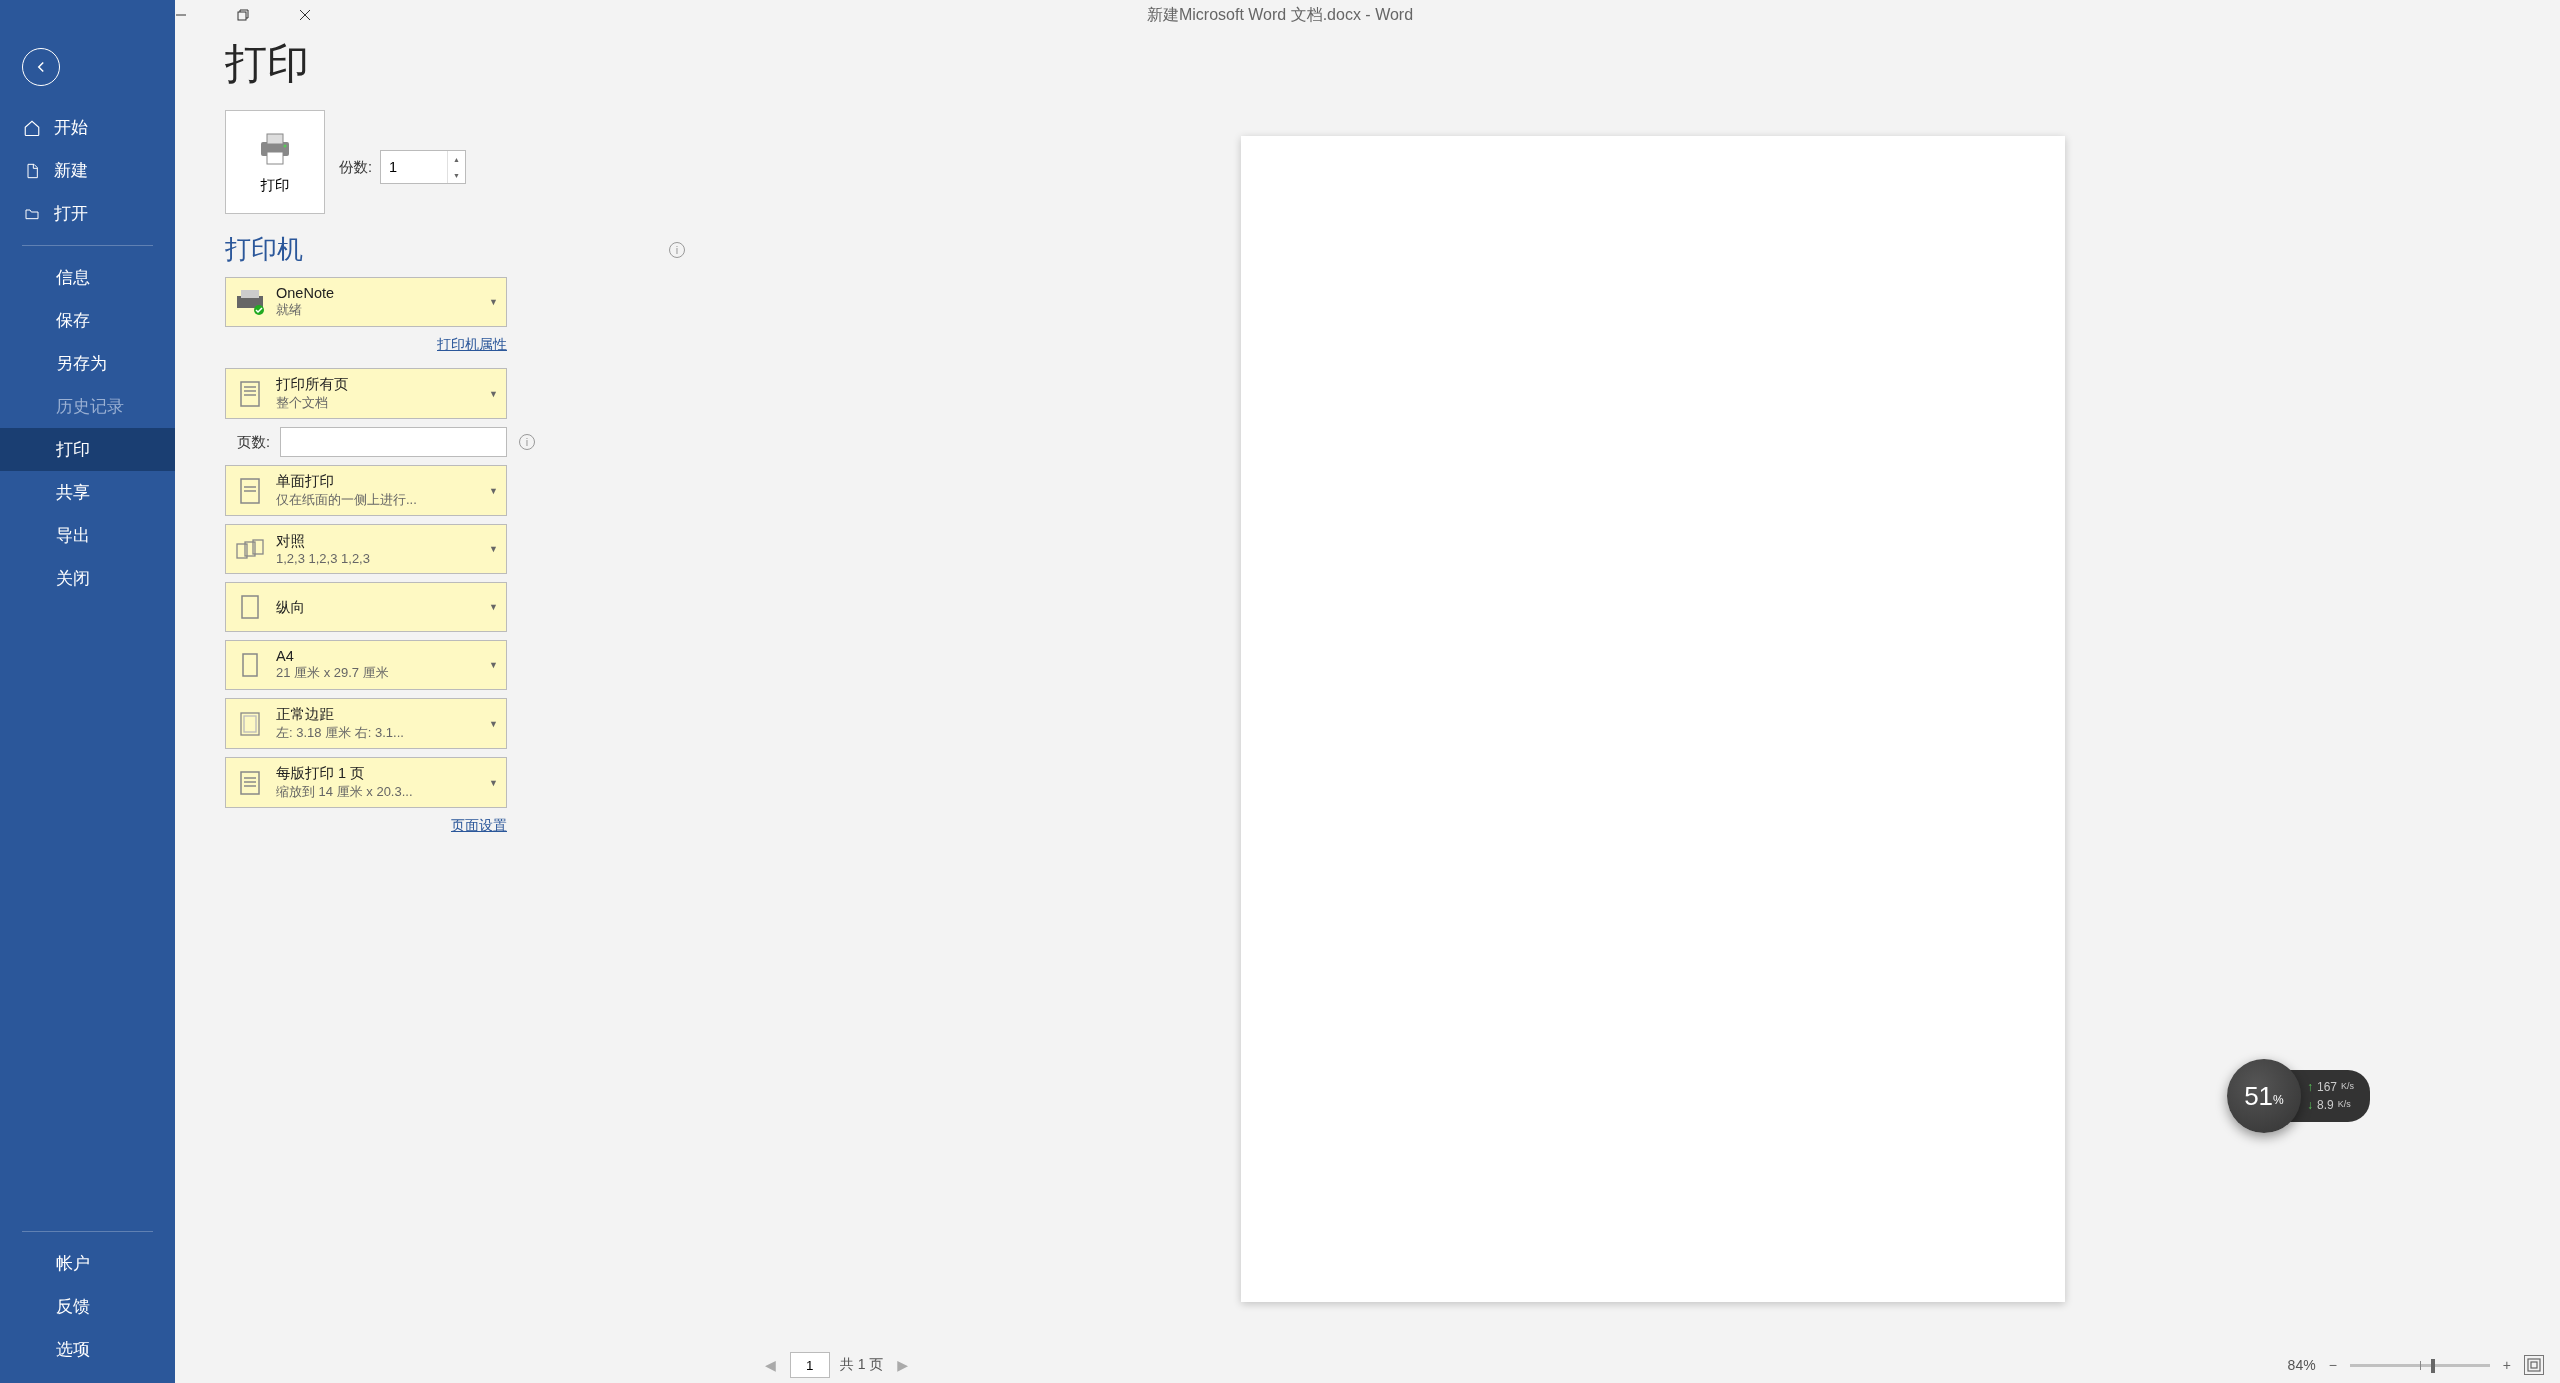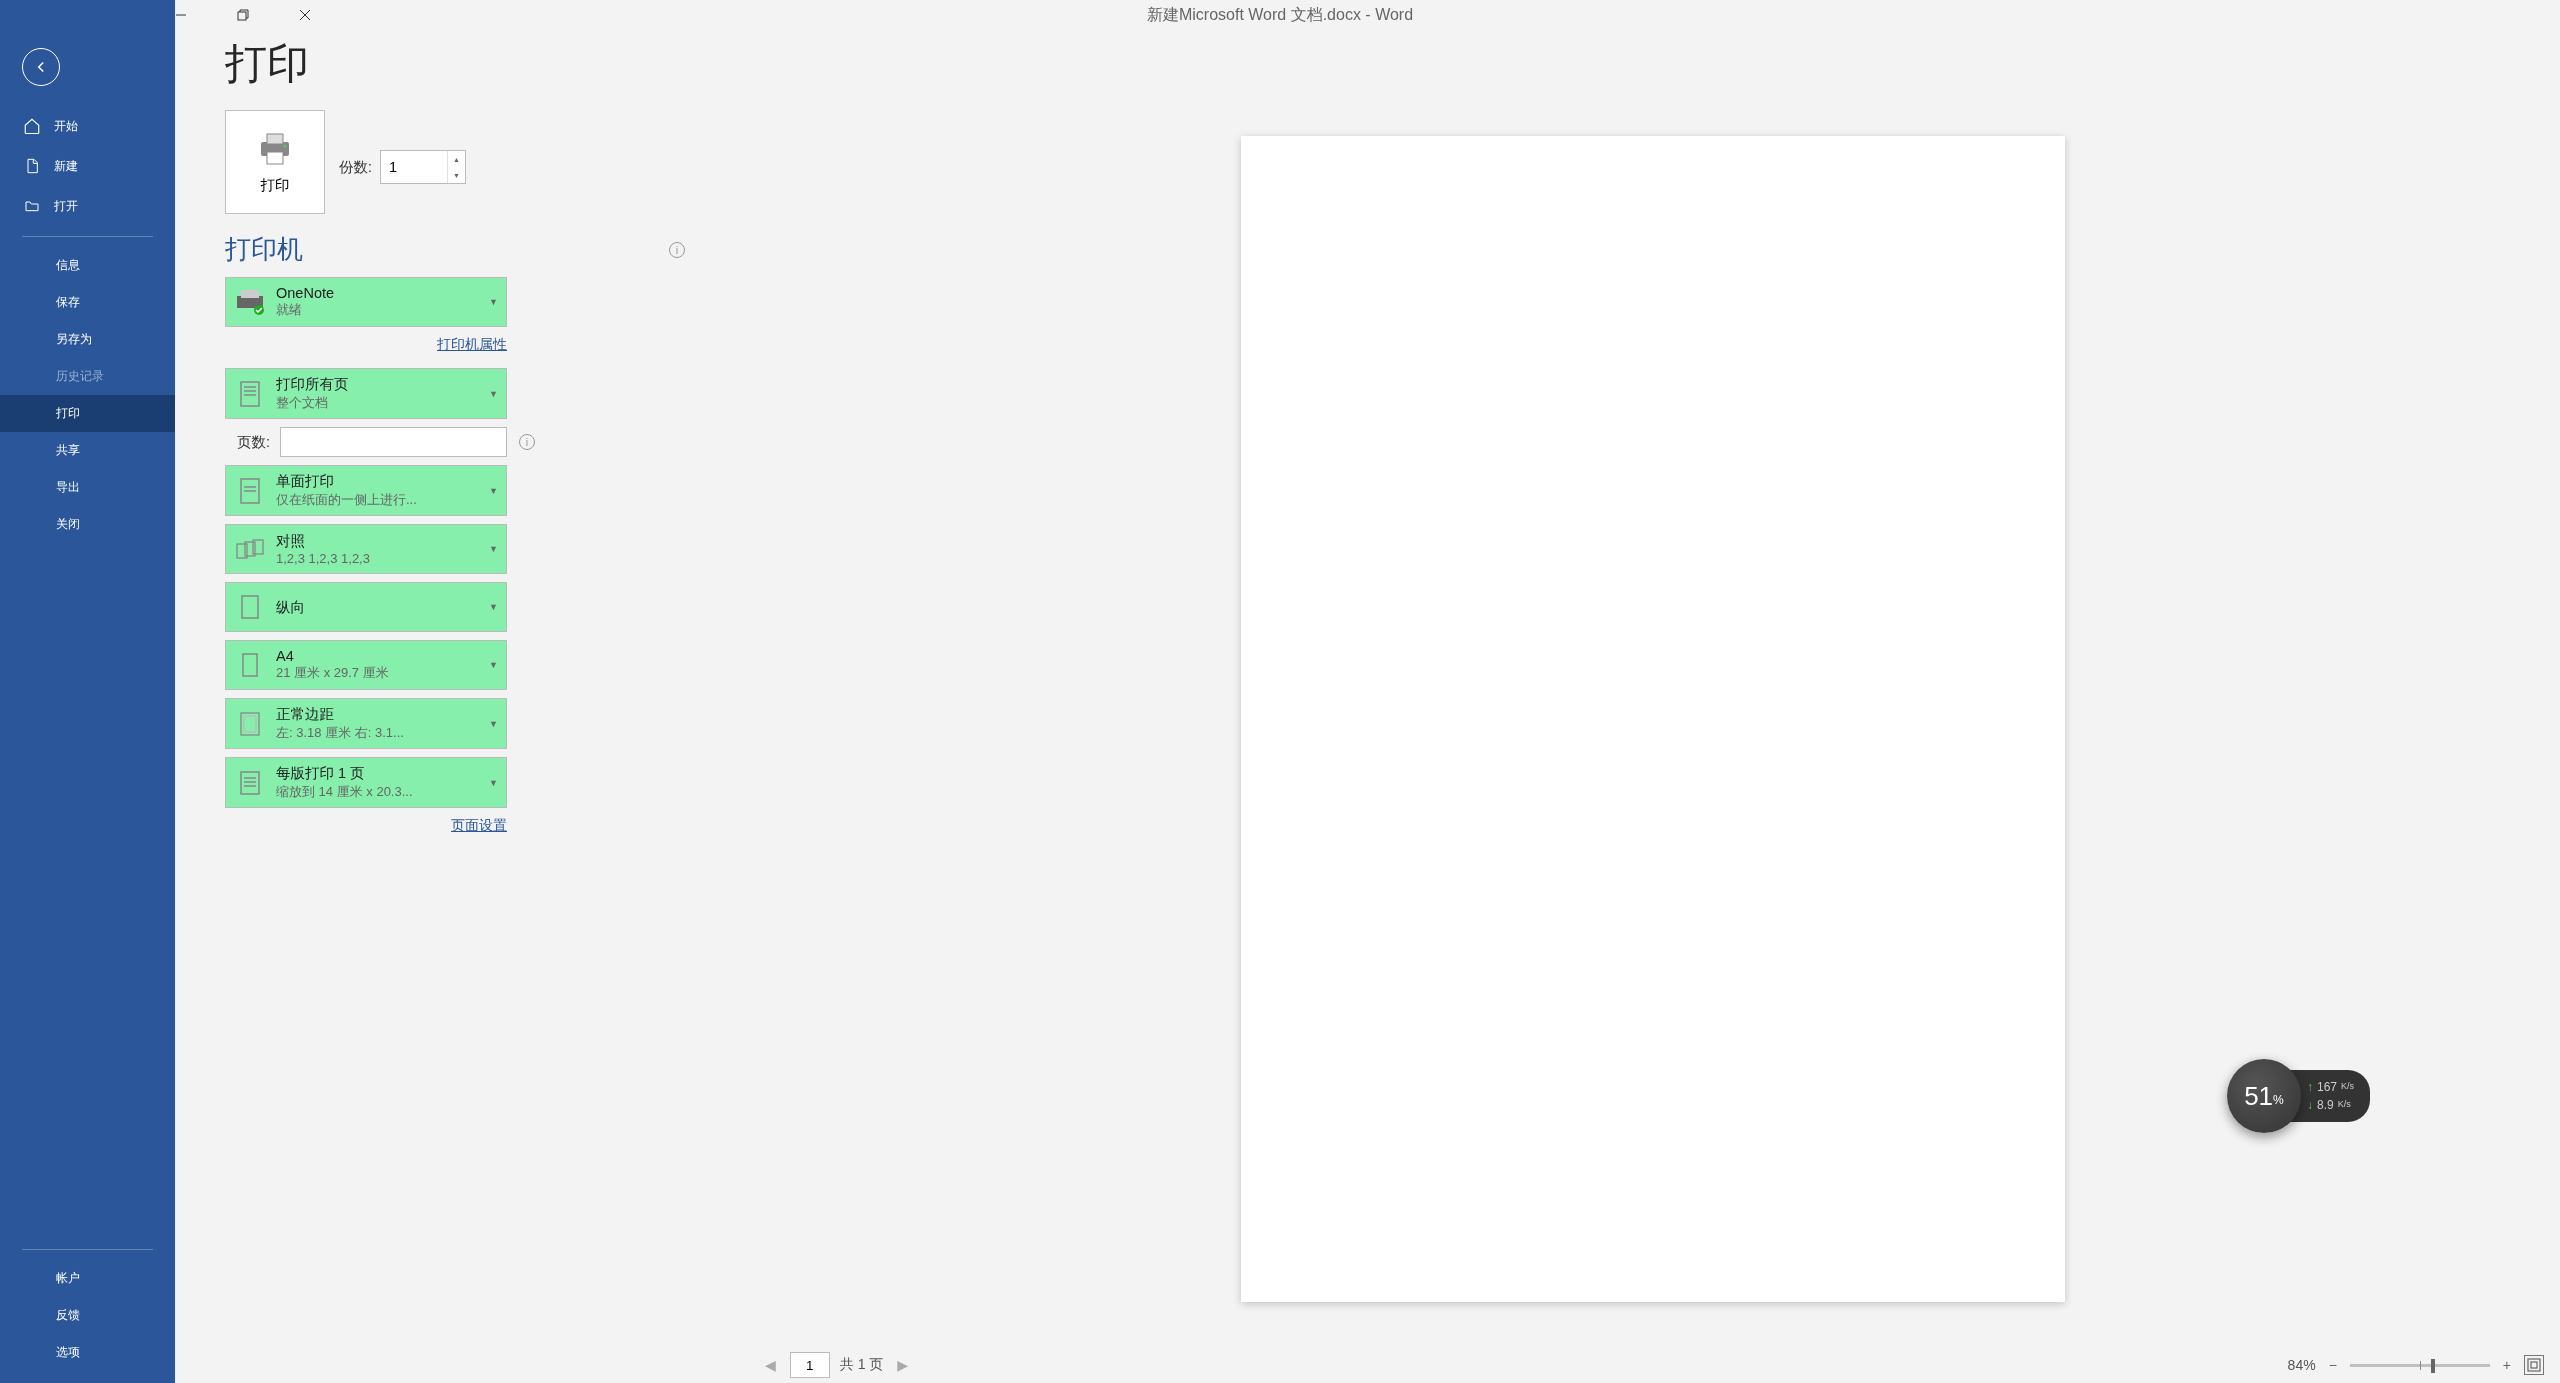--- a/index.html
+++ b/index.html
@@ -5,40 +5,40 @@
     * { margin: 0; padding: 0; box-sizing: border-box; font-family: "Microsoft YaHei", "Segoe UI", sans-serif; }
     body { width: 2560px; height: 1383px; background: #f3f3f3; position: relative; overflow: hidden; }
     .titlebar { position: absolute; top: 0; left: 0; right: 0; height: 30px; display: flex; align-items: center; justify-content: space-between; }
     .titlebar-center { position: absolute; left: 50%; transform: translateX(-50%); font-size: 16px; color: #666; }
     .titlebar-right { display: flex; align-items: center; gap: 16px; padding-right: 12px; }
     .titlebar-right .txt { font-size: 14px; color: #333; }
     .titlebar-icon { width: 22px; height: 22px; display: flex; align-items: center; justify-content: center; color: #555; cursor: pointer; }
     .win-btn { width: 46px; height: 28px; display: flex; align-items: center; justify-content: center; cursor: pointer; }
     .sidebar { position: absolute; top: 0; left: 0; bottom: 0; width: 175px; background: #2b579a; color: #fff; display: flex; flex-direction: column; }
     .back-btn { width: 38px; height: 38px; border-radius: 50%; border: 1.5px solid #fff; margin: 48px 0 20px 22px; display: flex; align-items: center; justify-content: center; cursor: pointer; }
-    .sidebar-item { display: flex; align-items: center; gap: 12px; padding: 10px 22px; font-size: 12px; cursor: pointer; }
+    .sidebar-item { display: flex; align-items: center; gap: 12px; padding: 10px 22px; font-size: 17px; cursor: pointer; }
     .sidebar-item.selected { background: #1a3e72; }
     .sidebar-divider { height: 1px; background: rgba(255,255,255,0.25); margin: 10px 22px; }
     .sidebar-spacer { flex: 1; }
     .sidebar-item.noicon { padding-left: 56px; }
     .ic { width: 20px; height: 20px; display: flex; align-items: center; justify-content: center; flex-shrink: 0; }
     
     .main { position: absolute; top: 0; left: 175px; right: 0; bottom: 0; }
     .page-title { font-size: 42px; color: #262626; padding: 36px 0 20px 50px; }
     .print-panel { position: absolute; top: 110px; left: 50px; width: 460px; }
     .print-top { display: flex; gap: 14px; margin-bottom: 18px; }
     .print-btn { width: 100px; height: 104px; border: 1px solid #c0c0c0; background: #fff; display: flex; flex-direction: column; align-items: center; justify-content: center; gap: 8px; cursor: pointer; }
     .copies { display: flex; align-items: center; gap: 8px; padding-top: 10px; font-size: 14.5px; color: #333; }
     .spin { display: flex; border: 1px solid #bbb; background: #fff; }
     .spin input { width: 66px; height: 32px; border: none; padding: 0 8px; font-size: 14.5px; outline: none; }
     .spin-btns { display: flex; flex-direction: column; width: 18px; border-left: 1px solid #e0e0e0; }
     .spin-btns div { flex: 1; display: flex; align-items: center; justify-content: center; font-size: 7px; color: #666; cursor: pointer; }
     .section-head { font-size: 26px; color: #2b579a; margin-bottom: 10px; display: flex; justify-content: space-between; align-items: center; }
     .info-ic { width: 16px; height: 16px; border-radius: 50%; border: 1px solid #999; color: #999; font-size: 11px; display: flex; align-items: center; justify-content: center; cursor: pointer; }
-    .dropdown { width: 282px; border: 1px solid #bbb; background: #86efac; display: flex; align-items: center; padding: 6px 8px; gap: 10px; cursor: pointer; margin-bottom: 8px; position: relative; }
+    .dropdown { width: 282px; border: 1px solid #bbb; background: #fef9c3; display: flex; align-items: center; padding: 6px 8px; gap: 10px; cursor: pointer; margin-bottom: 8px; position: relative; }
     .dropdown .dd-icon { width: 32px; height: 36px; display: flex; align-items: center; justify-content: center; flex-shrink: 0; }
     .dropdown .dd-text { flex: 1; overflow: hidden; }
     .dd-title { font-size: 14.5px; color: #222; }
     .dd-sub { font-size: 13px; color: #666; white-space: nowrap; overflow: hidden; text-overflow: ellipsis; }
     .dd-arrow { font-size: 9px; color: #666; margin-left: 4px; }
     .link { color: #2b579a; text-decoration: underline; font-size: 14px; cursor: pointer; }
     .link-row { width: 282px; text-align: right; margin-bottom: 14px; }
     .pages-row { display: flex; align-items: center; gap: 10px; width: 282px; margin-bottom: 8px; position: relative; }
     .pages-row label { font-size: 14.5px; color: #333; margin-left: 12px; }
     .pages-row input { flex: 1; height: 30px; border: 1px solid #bbb; background: #fff; padding: 0 6px; }

